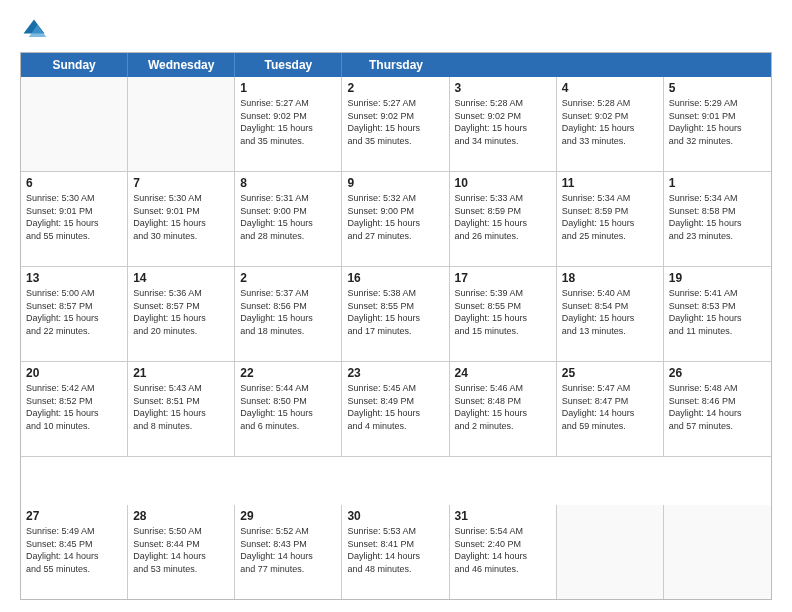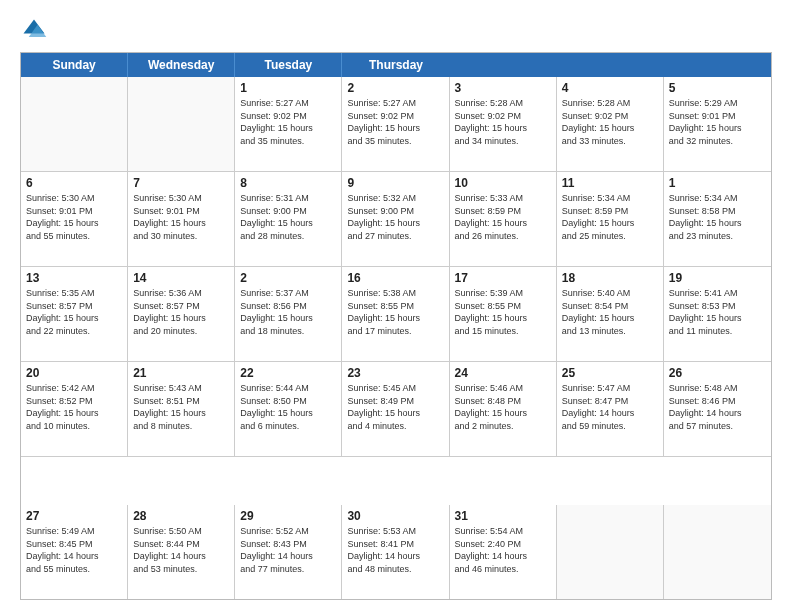--- a/index.html
+++ b/index.html
@@ -224,21 +224,21 @@
             <span class="day-num">1</span>
             <div class="cal-cell-text">Sunrise: 5:34 AM</div>
             <div class="cal-cell-text">Sunset: 8:58 PM</div>
             <div class="cal-cell-text">Daylight: 15 hours</div>
             <div class="cal-cell-text">and 23 minutes.</div>
           </div>
         </div>
         <div class="cal-week">
           <div class="cal-cell">
             <span class="day-num">13</span>
-            <div class="cal-cell-text">Sunrise: 5:35 AM</div>
+            <div class="cal-cell-text">Sunrise: 5:00 AM</div>
             <div class="cal-cell-text">Sunset: 8:57 PM</div>
             <div class="cal-cell-text">Daylight: 15 hours</div>
             <div class="cal-cell-text">and 22 minutes.</div>
           </div>
           <div class="cal-cell">
             <span class="day-num">14</span>
             <div class="cal-cell-text">Sunrise: 5:36 AM</div>
             <div class="cal-cell-text">Sunset: 8:57 PM</div>
             <div class="cal-cell-text">Daylight: 15 hours</div>
             <div class="cal-cell-text">and 20 minutes.</div>

